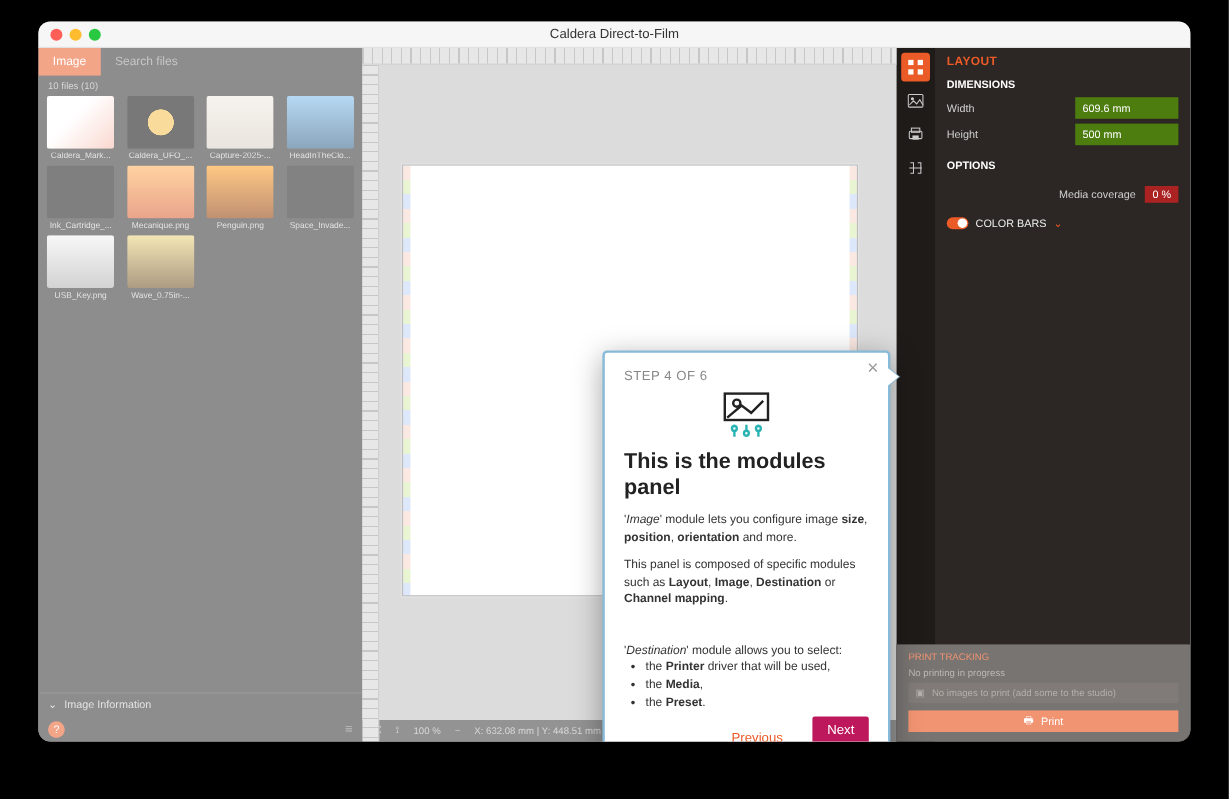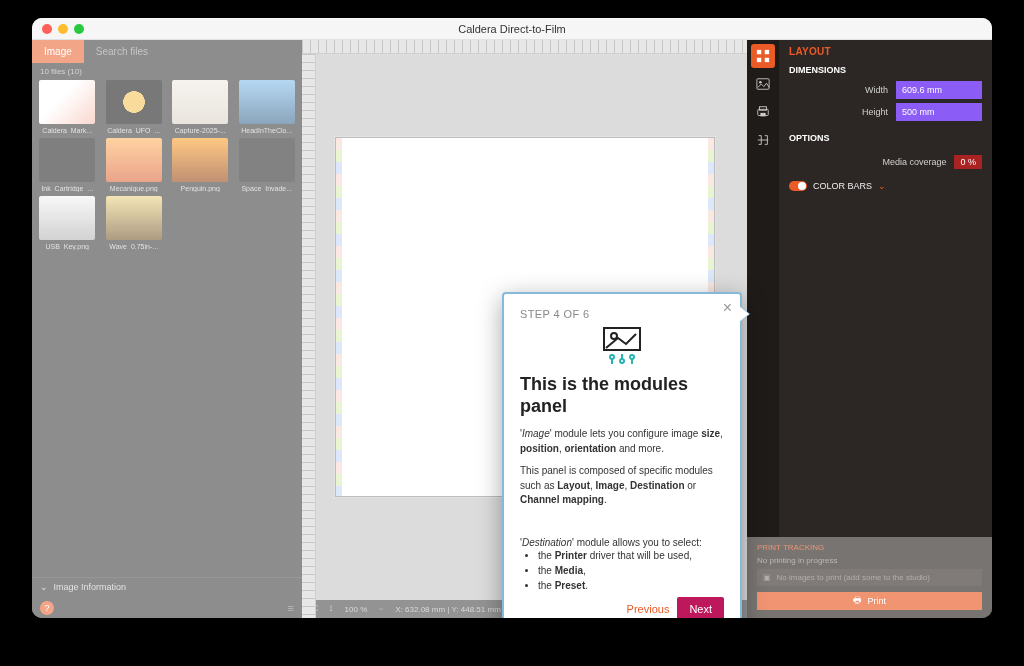--- a/index.html
+++ b/index.html
@@ -47,23 +47,23 @@
   .canvas-strip-l { position:absolute; left:0; top:0; bottom:0; width:6px; background:repeating-linear-gradient(#e9967a 0, #e9967a 12px, #9acd32 12px, #9acd32 24px, #6495ed 24px, #6495ed 36px); opacity:.4;}
 
   
   .right-panel { width: 245px; background: #2c2724; color: #ddd; display: flex; font-size: 10px; }
   .module-rail { width: 32px; background: #1f1b19; display:flex; flex-direction:column; align-items:center; padding-top:4px; gap:4px; }
   .rail-btn { width:24px; height:24px; border-radius:3px; display:flex; align-items:center; justify-content:center; color:#ccc; cursor:pointer;}
   .rail-btn.active { background:#ea5b27; color:#fff;}
   .module-content { flex:1; padding: 6px 10px 0 10px; display:flex; flex-direction:column; }
   .mod-title { color:#ea5b27; font-size:10px; font-weight:600; letter-spacing:.3px; margin-bottom:8px; text-transform:uppercase;}
   .sec-title { font-size:9px; color:#fff; font-weight:600; margin-bottom:6px; text-transform:uppercase;}
-  .field-row { display:flex; align-items:center; justify-content:flex-end; gap:8px; margin-bottom:4px;}
+  .field-row { display:flex; align-items:center; justify-content:space-between; gap:8px; margin-bottom:4px;}
   .field-label { font-size:9px; color:#d0d0d0; }
-  .field-input { width: 86px; height: 18px; background:#8b5cf6; border:none; color:#fff; font-size:9px; padding:0 6px; }
+  .field-input { width: 86px; height: 18px; background:#4d7c0f; border:none; color:#fff; font-size:9px; padding:0 6px; }
   .options-row { display:flex; align-items:center; justify-content:flex-end; gap:8px; margin:6px 0;}
   .badge { background:#a22; color:#fff; padding:2px 6px; font-size:9px;}
   .toggle-row { display:flex; align-items:flex-start; gap:6px; margin-top:6px; font-size:9px; color:#eee;}
   .toggle { width:18px; height:10px; background:#ea5b27; border-radius:6px; position:relative;}
   .toggle::after{content:''; position:absolute; right:1px; top:1px; width:8px; height:8px; background:#fff; border-radius:50%;}
   .chev { color:#ea5b27; font-size:9px;}
 
   .right-bottom { position:absolute; bottom:0; right:0; width:245px; }
   .tracking { background:#302a27; padding:6px 10px 8px; font-size:9px;}
   .tracking-title { color:#ea5b27; text-transform:uppercase; font-size:8px; margin-bottom:4px;}
@@ -75,21 +75,21 @@
   
   .tour { position:absolute; left:470px; top:252px; width:240px; background:#fff; border:2px solid #87b9d8; border-radius:4px; box-shadow:0 6px 24px rgba(0,0,0,.35); padding:14px 16px 12px; z-index:30;}
   .tour-pointer { position:absolute; right:-9px; top:12px; width:0; height:0; border-top:8px solid transparent; border-bottom:8px solid transparent; border-left:10px solid #fff; filter:drop-shadow(1px 0 0 #87b9d8);}
   .tour-close { position:absolute; top:6px; right:8px; color:#999; font-size:16px; line-height:1; cursor:pointer;}
   .tour-step { font-size:11px; color:#888; letter-spacing:.4px; margin-bottom:6px;}
   .tour-icon { display:flex; justify-content:center; margin:4px 0 8px;}
   .tour h2 { font-size:18px; font-weight:700; color:#222; line-height:1.2; margin-bottom:10px;}
   .tour p { font-size:10px; color:#333; line-height:1.45; margin-bottom:8px;}
   .tour ul { font-size:10px; color:#333; padding-left:18px; margin-top:-4px; margin-bottom:0;}
   .tour ul li { line-height:1.5;}
-  .tour-actions { display:flex; justify-content:flex-end; align-items:center; gap:8px; margin-top:4px;}
+  .tour-actions { display:flex; justify-content:flex-end; align-items:flex-end; gap:25px; margin-top:4px;}
   .tour-prev { color:#ea5b27; font-size:11px; cursor:pointer;}
   .tour-next { background:#be185d; color:#fff; font-size:11px; padding:6px 12px; border-radius:2px; cursor:pointer;}
   b { font-weight:700;}
 
   
   .ph { width:100%; height:100%; }
   .ph1{background:linear-gradient(135deg,#fff 40%,#f5b8a8);}
   .ph2{background:radial-gradient(circle,#f4c04a 30%,#0a0a0a 31%);}
   .ph3{background:linear-gradient(#efe9e0,#d8cfc3);}
   .ph4{background:linear-gradient(#7bb8e8,#2c5d86);}

